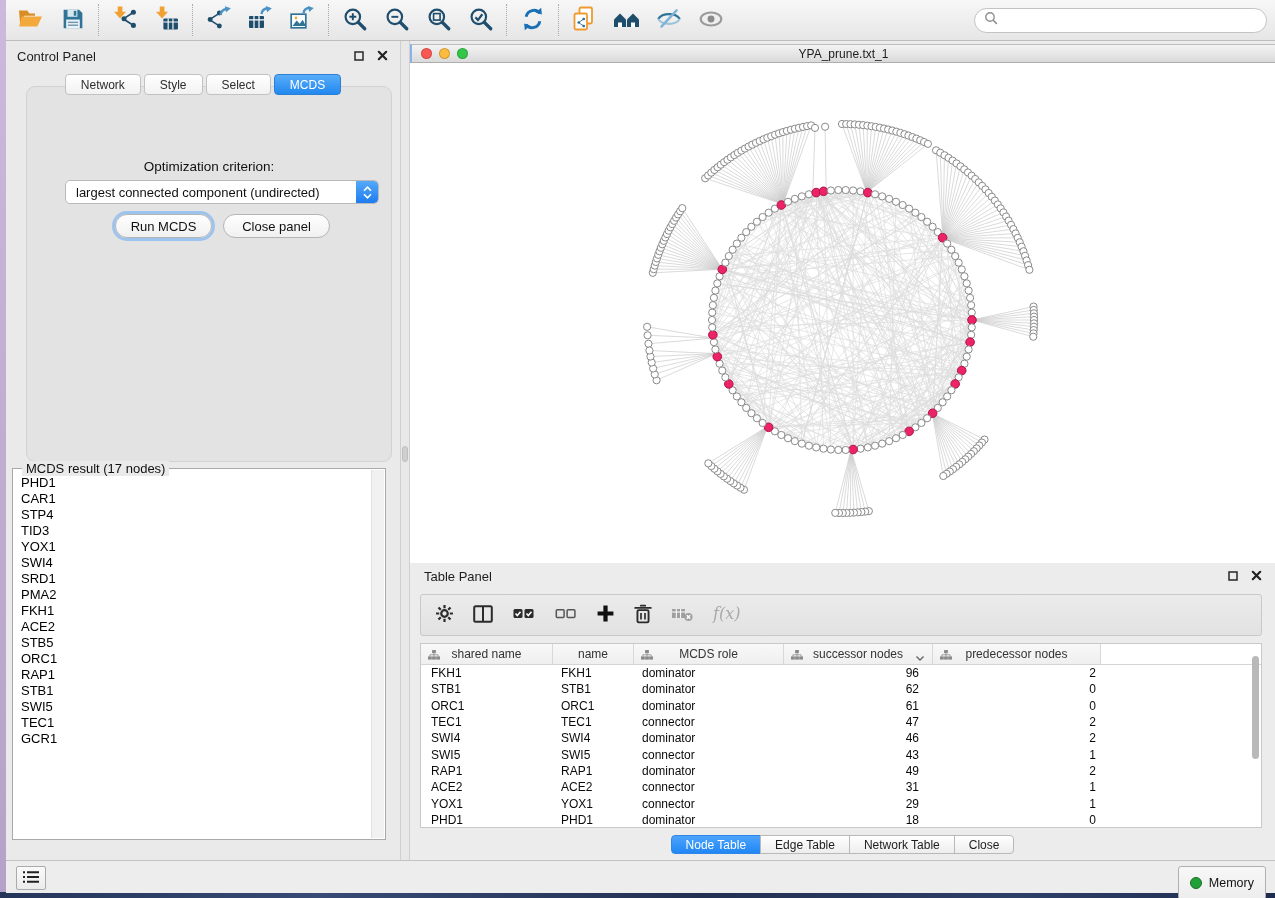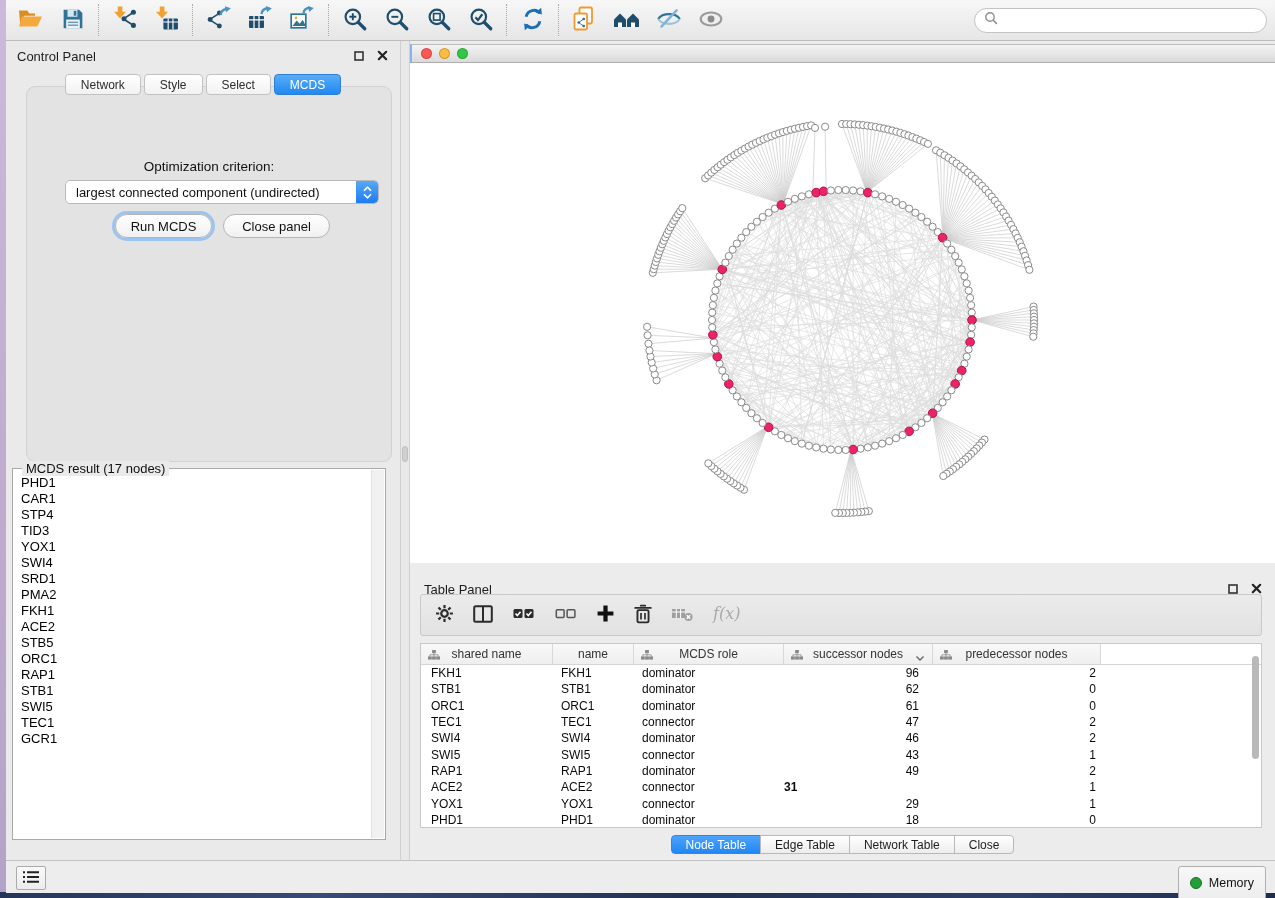--- a/index.html
+++ b/index.html
@@ -83,21 +83,21 @@
   .net-titlebar { margin-top:3px; height:19px; background:linear-gradient(#f3f3f3,#dadada);
     border-top:1px solid #bdbdbd; border-bottom:1px solid #aeaeae; border-left:2px solid #8ab2e8;
     display:flex; align-items:center; position:relative; }
   .traffic { display:flex; gap:7px; margin-left:9px; z-index:2; }
   .traffic-dot { width:11px; height:11px; border-radius:50%; border:0.5px solid rgba(0,0,0,.18); padding:0; }
   .net-title { position:absolute; left:0; right:0; text-align:center; font-size:12px; color:#1c1c1c; }
   .network-view { width:100%; height:500px; background:#ffffff; }
 
   
   #table-panel { position:absolute; left:404px; top:563px; width:865px; height:297px; background:#ececec; }
-  .tp-header { height:26px; display:flex; align-items:center; padding:0 12px 0 14px;margin-top:13px; }
+  .tp-header { height:26px; display:flex; align-items:center; padding:0 12px 0 14px; }
   .tp-toolbar { position:absolute; left:10px; right:13px; top:31px; height:42px;
     background:linear-gradient(#ebebeb,#e2e2e2); border:1px solid #c9c9c9; border-radius:3px;
     display:flex; align-items:center; gap:19px; padding-left:14px; }
   .tp-tool-btn { background:transparent; border:0; display:flex; align-items:center; justify-content:center;
     padding:0; height:26px; }
   .tp-table { position:absolute; left:10px; right:13px; top:80px; height:185px;
     background:#fff; border:1px solid #c9c9c9; overflow:hidden; }
   .thead { display:flex; height:21px; border-bottom:1px solid #d5d5d5; }
   .th { position:relative; display:flex; align-items:center; justify-content:center;
     background:linear-gradient(#f8f8f8,#efefef); border-right:1px solid #d8d8d8;
@@ -363,20 +363,21 @@
       <div class="grip"></div>
     </div>
 
   <div id="network-window">
     <div class="net-titlebar">
       <span class="traffic" id="traffic-lights">
           <button class="traffic-dot" style="background: rgb(252, 87, 83);"></button>
           <button class="traffic-dot" style="background: rgb(253, 188, 64);"></button>
           <button class="traffic-dot" style="background: rgb(51, 199, 72);"></button>
         </span>
+      <span class="net-title">YPA_prune.txt_1</span>
     </div>
     <svg class="network-view" id="network-canvas" viewBox="410 63 865 500" preserveAspectRatio="none">
         <g stroke="#c6c6c6" stroke-width="0.7" opacity="0.6">
           <line x1="781.3332479806625" y1="205.02371897028414" x2="932.6018839251882" y2="413.2271346186652"></line>
           <line x1="781.3332479806625" y1="205.02371897028414" x2="971.1526255953115" y2="334.81888328577026"></line>
           <line x1="781.3332479806625" y1="205.02371897028414" x2="875.0483834451534" y2="194.27090888874557"></line>
           <line x1="781.3332479806625" y1="205.02371897028414" x2="746.2236520760674" y2="407.9027370356225"></line>
           <line x1="781.3332479806625" y1="205.02371897028414" x2="853.1247511022492" y2="449.5231250121499"></line>
           <line x1="781.3332479806625" y1="205.02371897028414" x2="762.6157756473931" y2="422.9472919698958"></line>
           <line x1="781.3332479806625" y1="205.02371897028414" x2="860.5009289755271" y2="448.6767874445212"></line>
@@ -1320,21 +1321,21 @@
             <div class="td" style="width: 132px; text-align: left; padding-left: 10px; padding-right: 0px;">RAP1</div>
             <div class="td" style="width: 81px; text-align: left; padding-left: 8px; padding-right: 0px;">RAP1</div>
             <div class="td" style="width: 150px; text-align: left; padding-left: 8px; padding-right: 0px;">dominator</div>
             <div class="td" style="width: 149px; text-align: right; padding-left: 0px; padding-right: 14px;">49</div>
             <div class="td" style="width: 168px; text-align: right; padding-left: 0px; padding-right: 5px;">2</div>
           </div>
           <div class="tr">
             <div class="td" style="width: 132px; text-align: left; padding-left: 10px; padding-right: 0px;">ACE2</div>
             <div class="td" style="width: 81px; text-align: left; padding-left: 8px; padding-right: 0px;">ACE2</div>
             <div class="td" style="width: 150px; text-align: left; padding-left: 8px; padding-right: 0px;">connector</div>
-            <div class="td" style="width: 149px; padding-left: 0px; padding-right: 14px; font-weight: bold;">31</div>
+            <div class="td" style="width: 149px; text-align: right; padding-left: 0px; padding-right: 14px;">31</div>
             <div class="td" style="width: 168px; text-align: right; padding-left: 0px; padding-right: 5px;">1</div>
           </div>
           <div class="tr">
             <div class="td" style="width: 132px; text-align: left; padding-left: 10px; padding-right: 0px;">YOX1</div>
             <div class="td" style="width: 81px; text-align: left; padding-left: 8px; padding-right: 0px;">YOX1</div>
             <div class="td" style="width: 150px; text-align: left; padding-left: 8px; padding-right: 0px;">connector</div>
             <div class="td" style="width: 149px; text-align: right; padding-left: 0px; padding-right: 14px;">29</div>
             <div class="td" style="width: 168px; text-align: right; padding-left: 0px; padding-right: 5px;">1</div>
           </div>
           <div class="tr">

